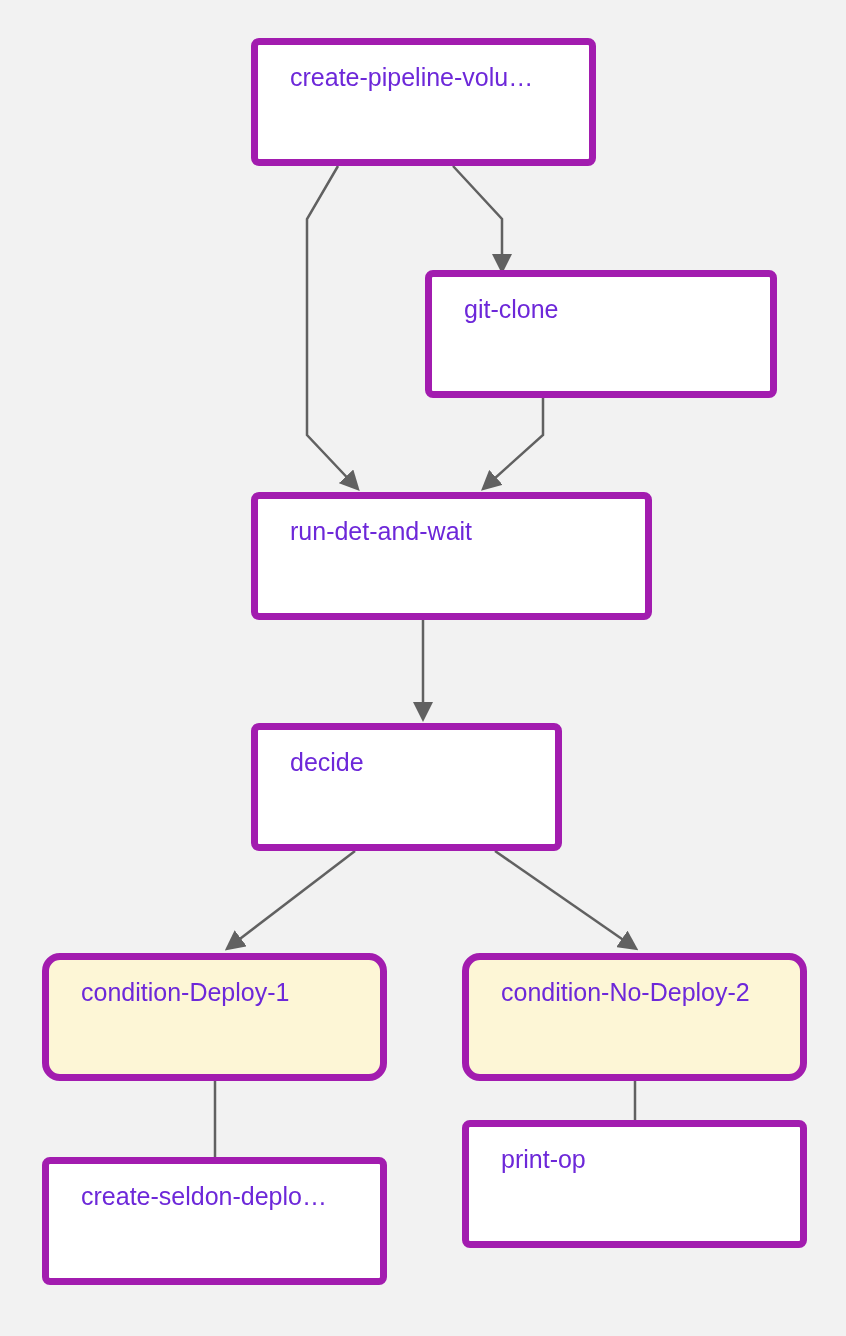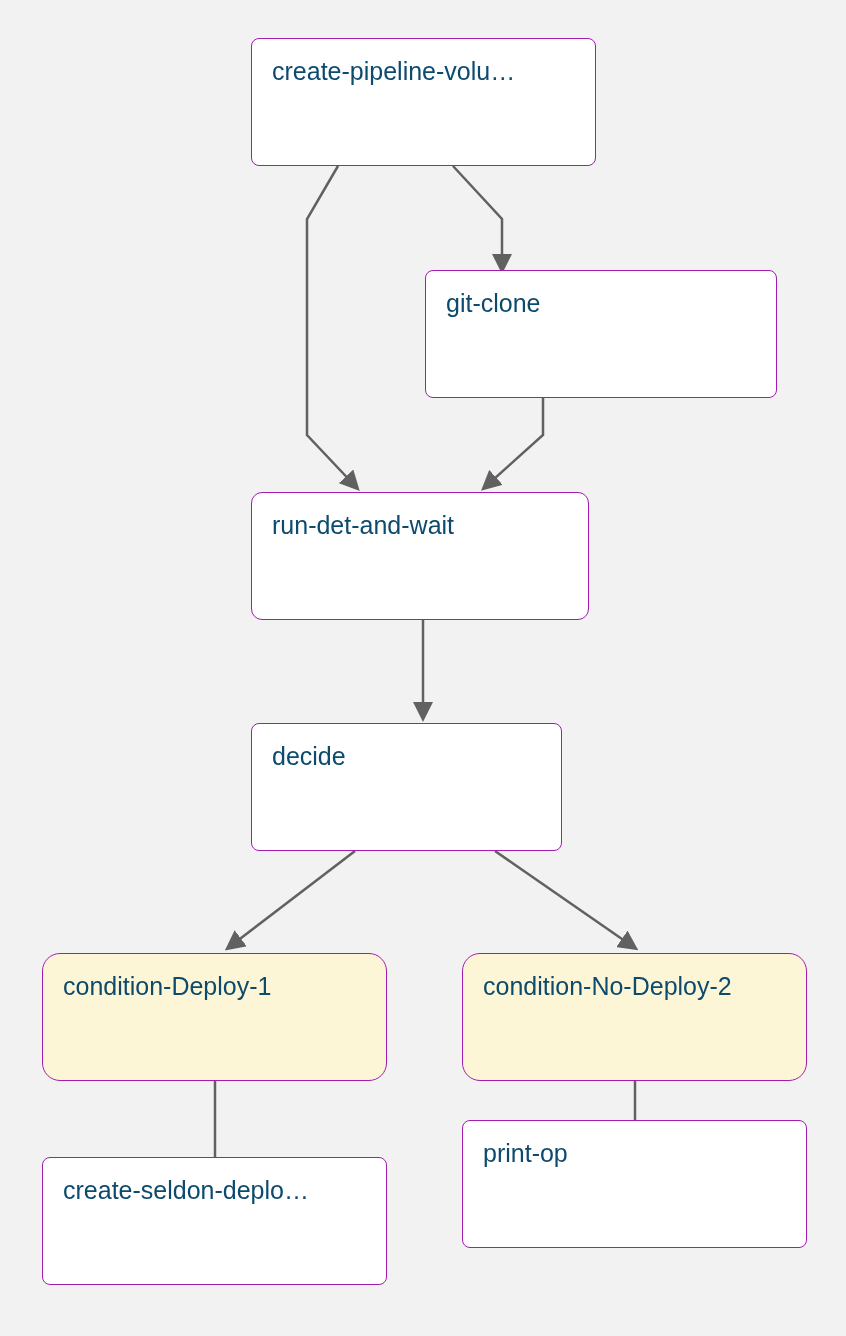--- a/index.html
+++ b/index.html
@@ -1,17 +1,17 @@
 <!DOCTYPE html>
 <html><head>
 <meta charset="utf-8">
 <style>
   html,body{margin:0;padding:0;background:#f2f2f2;font-family:-apple-system,BlinkMacSystemFont,"Segoe UI",Helvetica,Arial,sans-serif;}
   .canvas{position:relative;width:846px;height:1336px;background:#f2f2f2;}
-  .node{position:absolute;box-sizing:border-box;border:1px solid #a21caf;border-radius:8px;background:#fff;padding:18px 20px;font-size:25px;color:#0c4a6e;overflow:hidden;white-space:nowrap;text-overflow:ellipsis;display:flex;align-items:flex-start;}
+  .node{position:absolute;box-sizing:border-box;border:7px solid #a21caf;border-radius:8px;background:#fff;padding:18px 32px;font-size:25px;color:#6d28d9;overflow:hidden;white-space:nowrap;text-overflow:ellipsis;display:flex;align-items:flex-start;}
   .node .lbl{overflow:hidden;text-overflow:ellipsis;white-space:nowrap;width:100%;}
   .condition{background:#fdf6d6;border-radius:18px;}
   svg.edges{position:absolute;left:0;top:0;width:846px;height:1336px;pointer-events:none;}
 </style>
 </head>
 <body>
 
 <div class="canvas">
 
   <svg class="edges">
@@ -39,21 +39,21 @@
   </svg>
 
   <div class="node" style="left:251px;top:38px;width:345px;height:128px;">
     <span class="lbl">create-pipeline-volu…</span>
   </div>
 
   <div class="node" style="left:377px;top:270px;width:352px;height:128px;margin-left:48px;">
     <span class="lbl">git-clone</span>
   </div>
 
-  <div class="node" style="left:251px;top:492px;width:338px;height:128px;border-radius:11px;">
+  <div class="node" style="left:251px;top:492px;width:401px;height:128px;">
     <span class="lbl">run-det-and-wait</span>
   </div>
 
   <div class="node" style="left:251px;top:723px;width:311px;height:128px;">
     <span class="lbl">decide</span>
   </div>
 
   <div class="node condition" style="left:42px;top:953px;width:345px;height:128px;">
     <span class="lbl">condition-Deploy-1</span>
   </div>

